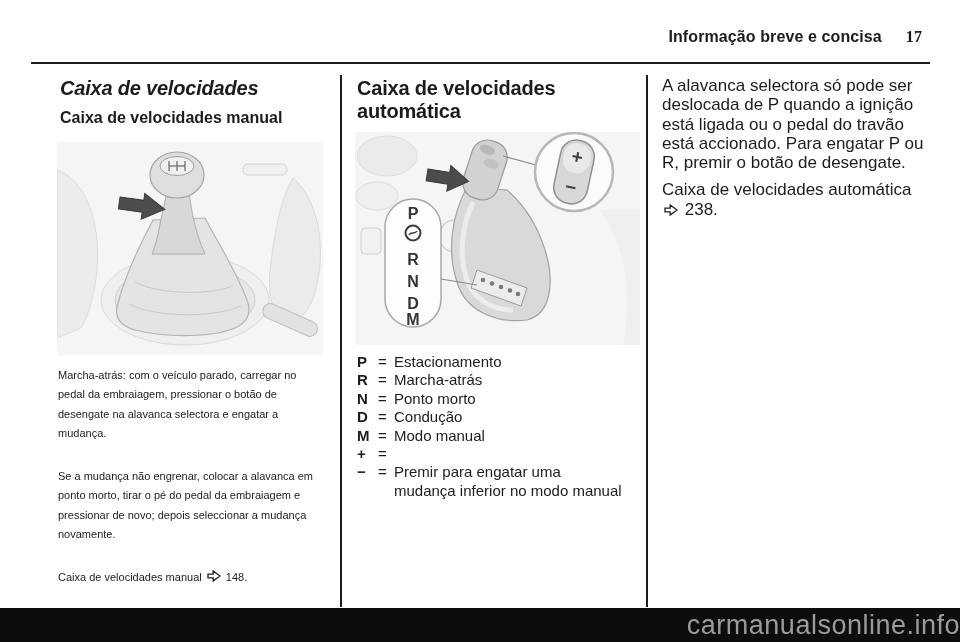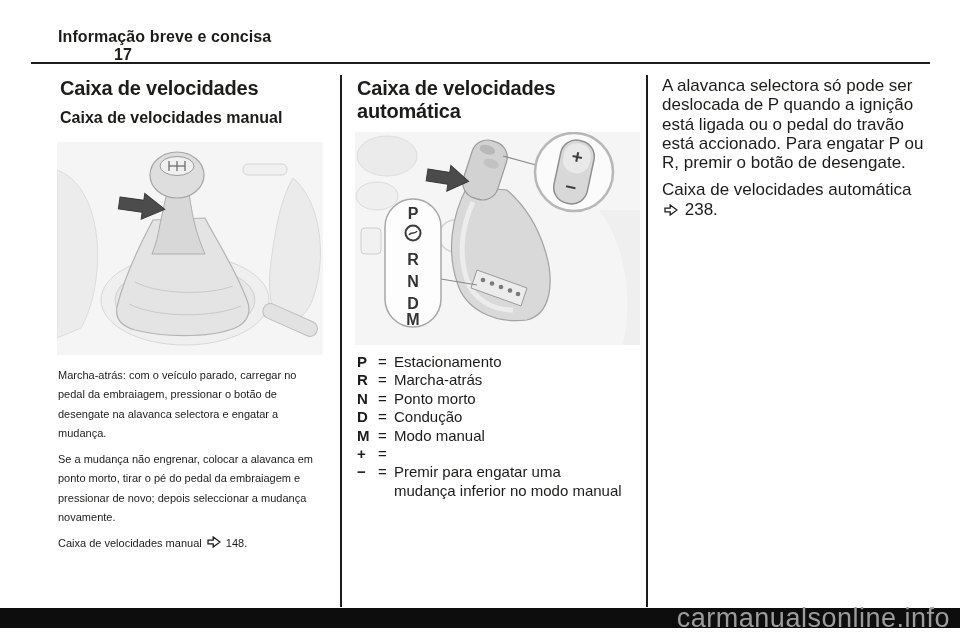--- a/index.html
+++ b/index.html
@@ -4,56 +4,56 @@
 <style>
   * { margin:0; padding:0; box-sizing:border-box; }
   html,body { background:#d9d9d9; }
   .page {
     position:relative; width:960px; height:642px; background:#ffffff;
     font-family:"Liberation Sans", sans-serif; color:#1c1c1a; overflow:hidden;
   }
   
   .header {
     position:absolute; top:28px; left:58px; right:38px;
-    display:flex; justify-content:flex-end; align-items:flex-start;
-    font-weight:700; font-size:16px; letter-spacing:.1px;flex-direction:column;
+    display:flex; justify-content:flex-end; align-items:center;
+    font-weight:700; font-size:16px; letter-spacing:.1px;
   }
-  .header-page { margin-left:56px; }
+  .header-page { margin-left:24px;font-family:Liberation Serif, serif; }
   .rule { position:absolute; top:62px; left:31px; right:30px; height:2px; background:#1c1c1a; }
   .sep  { position:absolute; top:75px; height:532px; width:2px; background:#1c1c1a; }
   .sep1 { left:340px; } .sep2 { left:646px; }
 
   
-  .col1-title { position:absolute; left:60px; top:77px;  font-size:20px; font-weight:700; letter-spacing:-.2px; }
+  .col1-title { position:absolute; left:60px; top:77px;  font-size:20px; font-weight:700; letter-spacing:-.2px;font-style:italic; }
   .col1-sub   { position:absolute; left:60px; top:109px; font-size:16px; font-weight:700; }
   .fig1 { position:absolute; left:57px; top:142px; width:266px; height:213px; }
   .col1-body  { position:absolute; left:58px; top:366px; width:262px; font-size:11px; line-height:19.3px; }
-  .col1-body p + p { margin-top:7px; }
+  .col1-body p + p { margin-top:24px; }
 
   
   .col2-title { position:absolute; left:357px; top:77px; width:262px; font-size:20px; font-weight:700; line-height:23px; letter-spacing:-.2px; }
   .fig2 { position:absolute; left:355px; top:132px; width:285px; height:213px; }
   .legend { position:absolute; left:357px; top:353px; width:266px; font-size:15px; line-height:18.4px; }
   .legend-row { display:grid; grid-template-columns:21px 16px 1fr; }
   .legend-sym { font-weight:700; }
   .legend-eq  { }
 
   
   .col3-body { position:absolute; left:662px; top:76px; width:268px; font-size:17px; line-height:19.3px; }
   .col3-body .ref { margin-top:8px; }
 
   .ref { }
   .ref .ref-page { }
   .ref-arrow { display:inline-block; vertical-align:-1px; margin:0 2px; }
   .block { display:block; }
 
   
   .footer {
-    position:absolute; left:0; top:608px; width:960px; height:20px; background:#0d0d0d;
-    display:flex; align-items:center; justify-content:flex-end; padding-right:10px;
+    position:absolute; left:0; top:608px; width:960px; height:34px; background:#0d0d0d;
+    display:flex; align-items:center; justify-content:flex-end; padding-right:0;
   }
   .watermark { color:#9b9b9b; font-size:27px; letter-spacing:.5px; font-weight:400; }
 
   svg text { font-family:"Liberation Sans", sans-serif; }
   .gate-letter { font-size:16px; font-weight:700; fill:#333333; text-anchor:middle; }
   .inset-sign  { font-size:19px; font-weight:700; fill:#3f3f3f; text-anchor:middle; }
 </style>
 </head>
 <body>
 

